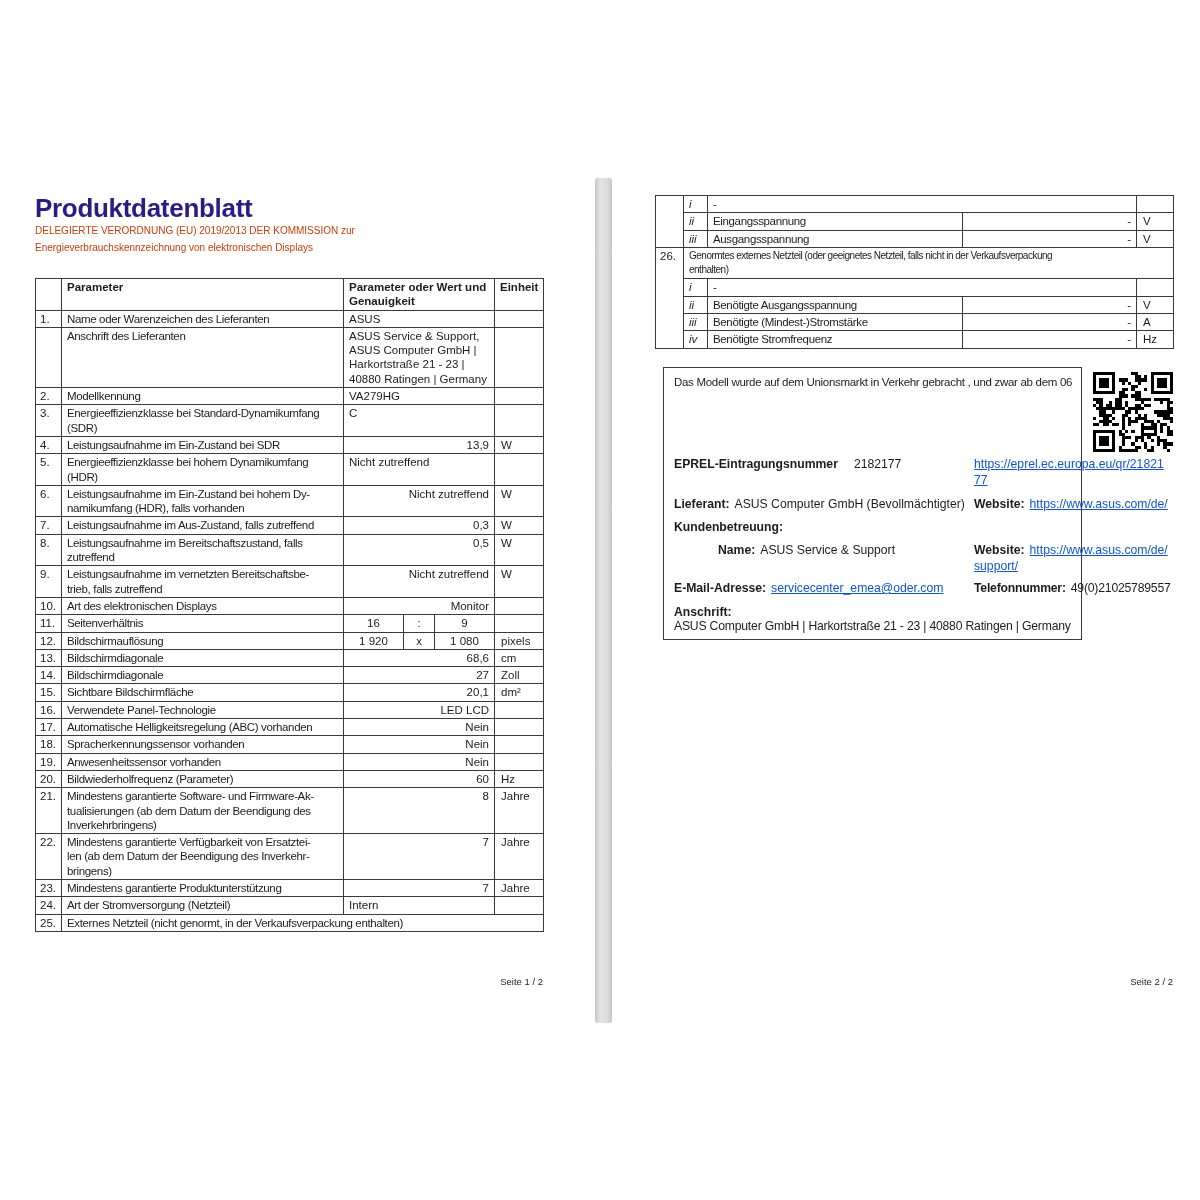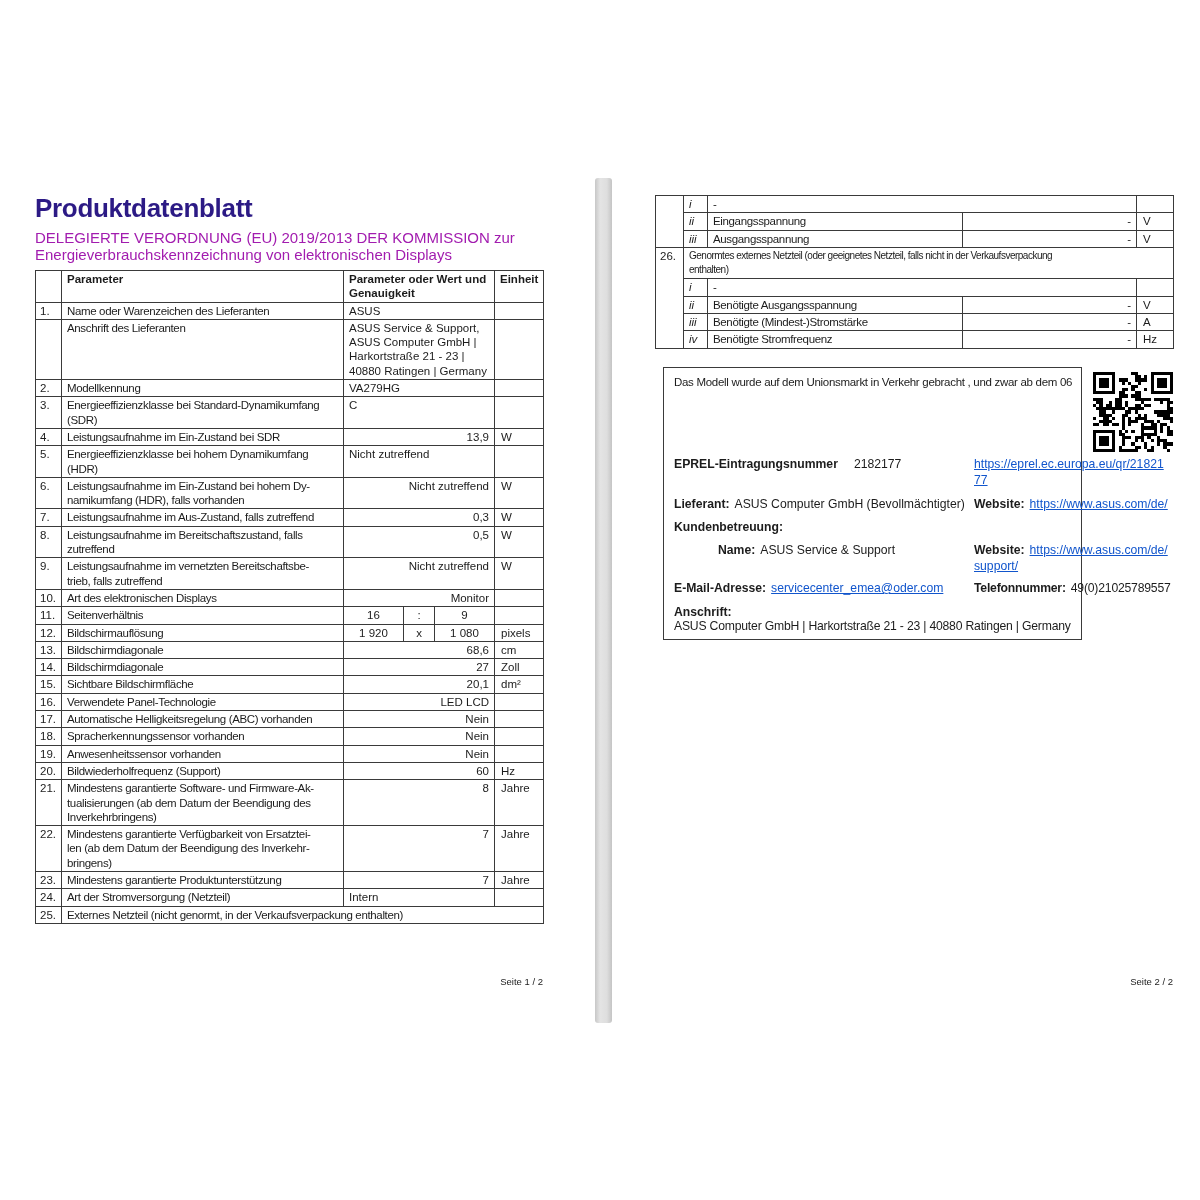--- a/index.html
+++ b/index.html
@@ -17,25 +17,25 @@
     position:absolute;left:595px;top:178px;width:17px;height:845px;
     background:linear-gradient(to right,#c7c7c7,#e4e4e4 30%,#dedede 70%,#c4c4c4);
     border-radius:3px;
   }
 
   h1.doc-title{
     margin:0;font-size:26px;line-height:30px;font-weight:700;
     color:var(--title-color);letter-spacing:-0.3px;
   }
   .subtitle{
-    margin-top:7px;font-size:15px;line-height:16.5px;white-space:pre-line;color:#a21caf;
+    margin-top:0;font-size:10px;line-height:16.5px;white-space:pre-line;color:#c2410c;
   }
 
   table{border-collapse:collapse;table-layout:fixed;}
-  .t1{width:508px;margin-top:7px;}
+  .t1{width:508px;margin-top:22px;}
   .t2{width:518px;}
   td,th{
     border:1px solid #3a3a3a;font-size:11.5px;line-height:14.3px;
     padding:1px 5px;vertical-align:top;overflow:hidden;
   }
   th{text-align:left;font-weight:700;white-space:pre-line;}
   .c-num{padding-left:4px;}
   .c-param{white-space:pre;letter-spacing:-0.35px;}
   .c-val{white-space:pre-line;}
   .al{text-align:left;} .ar{text-align:right;}
@@ -227,21 +227,21 @@
             <td class="c-unit"></td>
           </tr>
           <tr>
             <td class="c-num">19.</td>
             <td class="c-param">Anwesenheitssensor vorhanden</td>
             <td class="c-val ar">Nein</td>
             <td class="c-unit"></td>
           </tr>
           <tr>
             <td class="c-num">20.</td>
-            <td class="c-param">Bildwiederholfrequenz (Support)</td>
+            <td class="c-param">Bildwiederholfrequenz (Parameter)</td>
             <td class="c-val ar">60</td>
             <td class="c-unit">Hz</td>
           </tr>
           <tr>
             <td class="c-num">21.</td>
             <td class="c-param">Mindestens garantierte Software- und Firmware-Ak-
 tualisierungen (ab dem Datum der Beendigung des
 Inverkehrbringens)</td>
             <td class="c-val ar">8</td>
             <td class="c-unit">Jahre</td>

